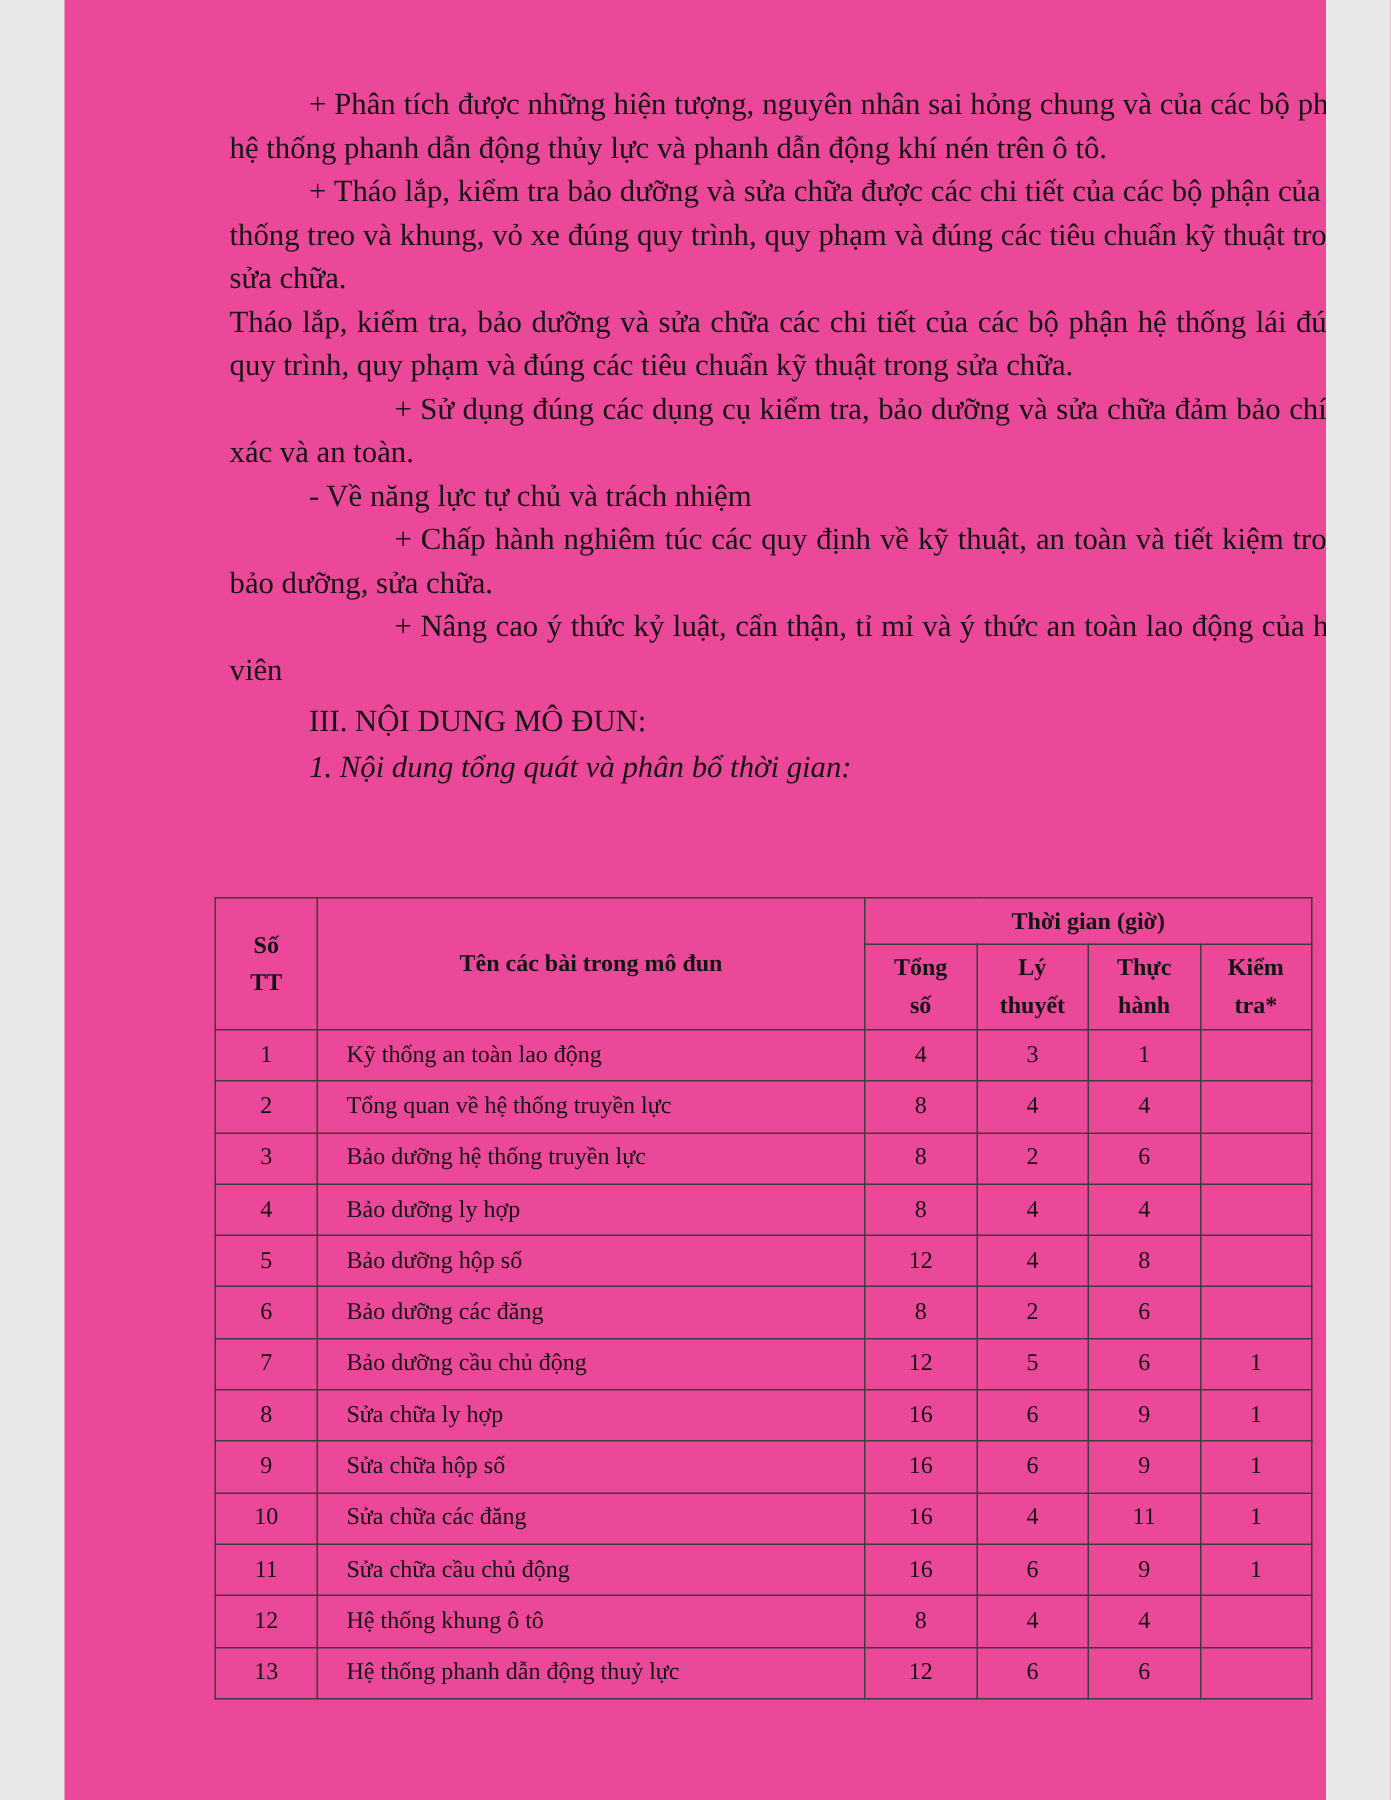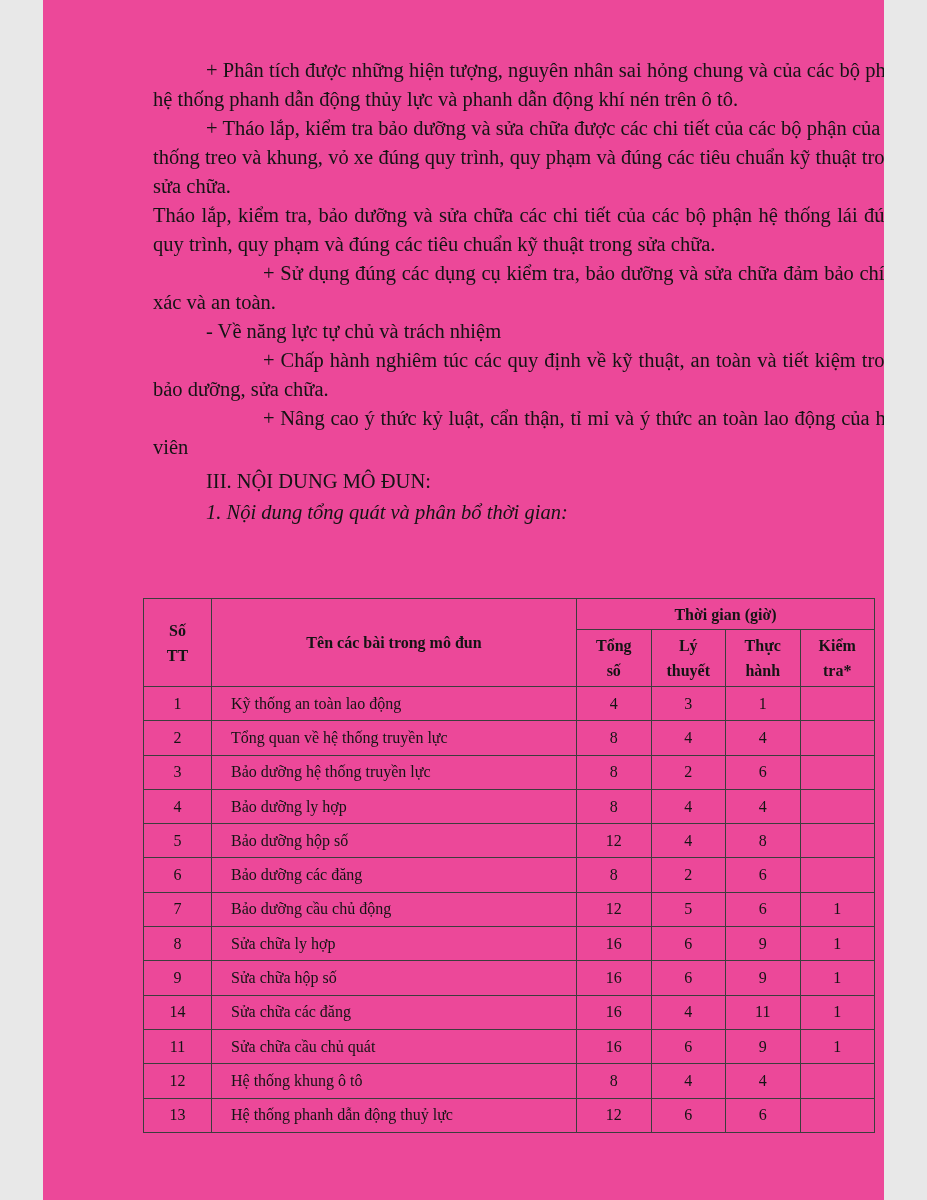--- a/index.html
+++ b/index.html
@@ -183,30 +183,30 @@
   </tr>
         <tr>
     <td class="c-stt">9</td>
     <td class="c-name">Sửa chữa hộp số</td>
     <td class="c-num w-tong">16</td>
     <td class="c-num w-ly">6</td>
     <td class="c-num w-thuc">9</td>
     <td class="c-num w-kiem">1</td>
   </tr>
         <tr>
-    <td class="c-stt">14</td>
+    <td class="c-stt">10</td>
     <td class="c-name">Sửa chữa các đăng</td>
     <td class="c-num w-tong">16</td>
     <td class="c-num w-ly">4</td>
     <td class="c-num w-thuc">11</td>
     <td class="c-num w-kiem">1</td>
   </tr>
         <tr>
     <td class="c-stt">11</td>
-    <td class="c-name">Sửa chữa cầu chủ quát</td>
+    <td class="c-name">Sửa chữa cầu chủ động</td>
     <td class="c-num w-tong">16</td>
     <td class="c-num w-ly">6</td>
     <td class="c-num w-thuc">9</td>
     <td class="c-num w-kiem">1</td>
   </tr>
         <tr>
     <td class="c-stt">12</td>
     <td class="c-name">Hệ thống khung ô tô</td>
     <td class="c-num w-tong">8</td>
     <td class="c-num w-ly">4</td>

